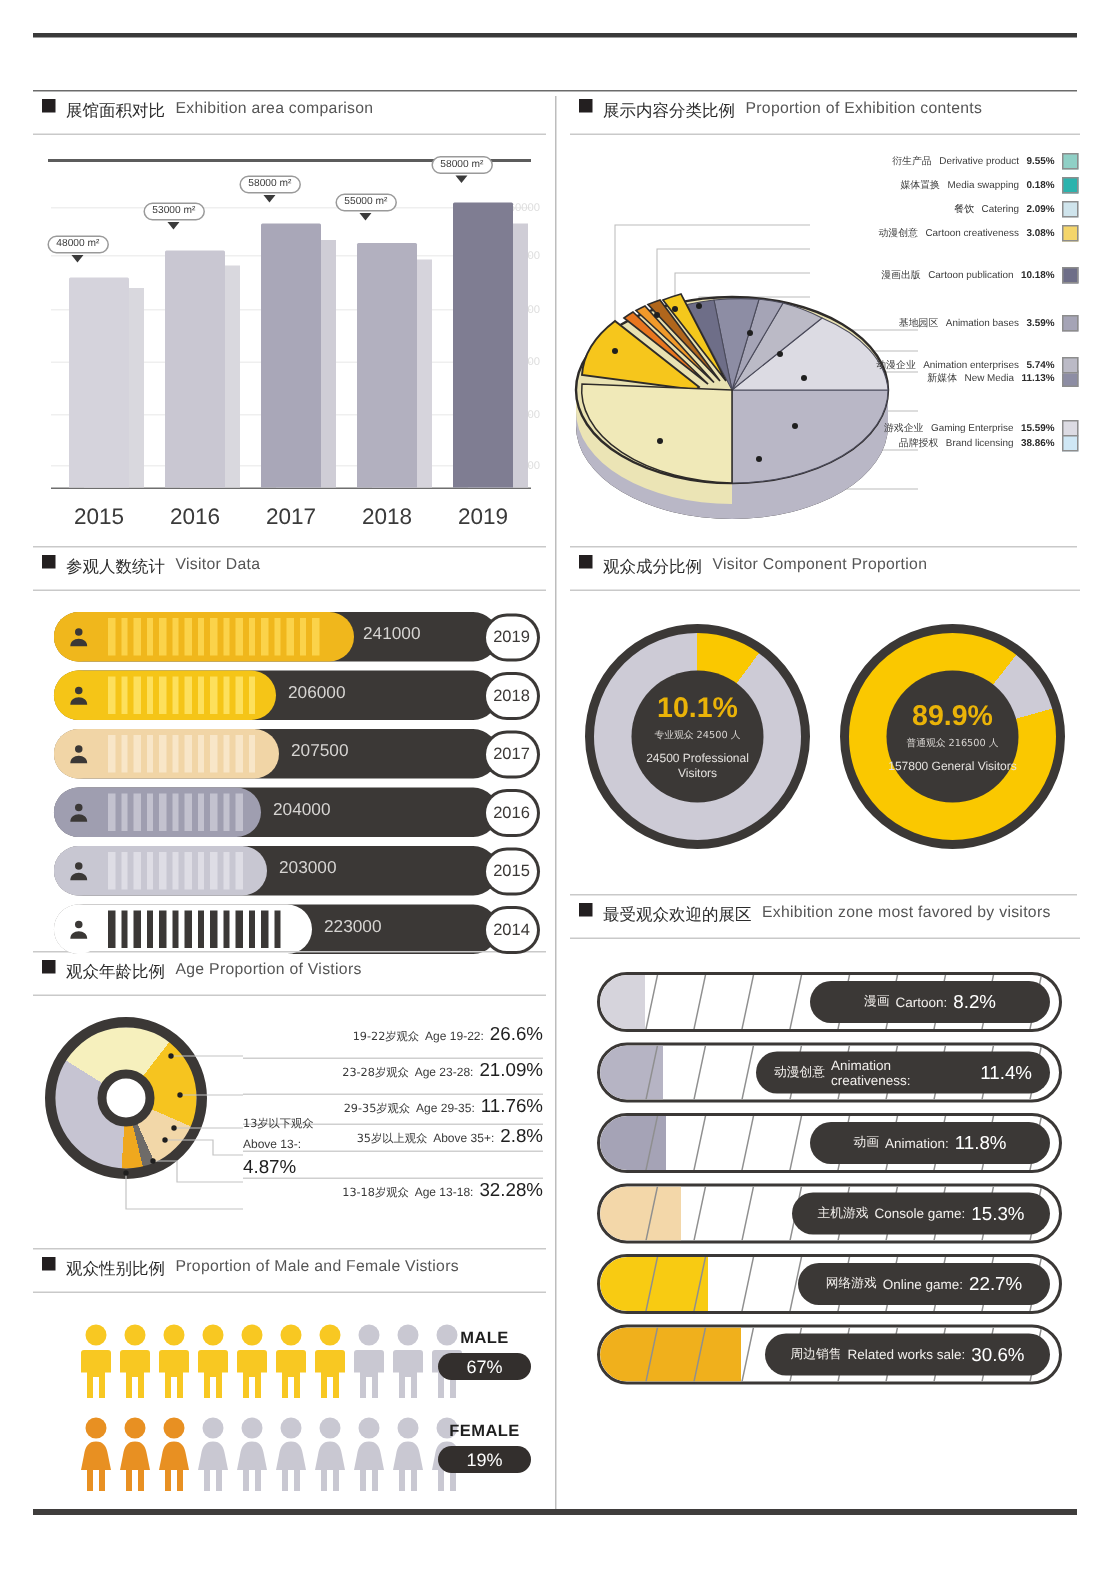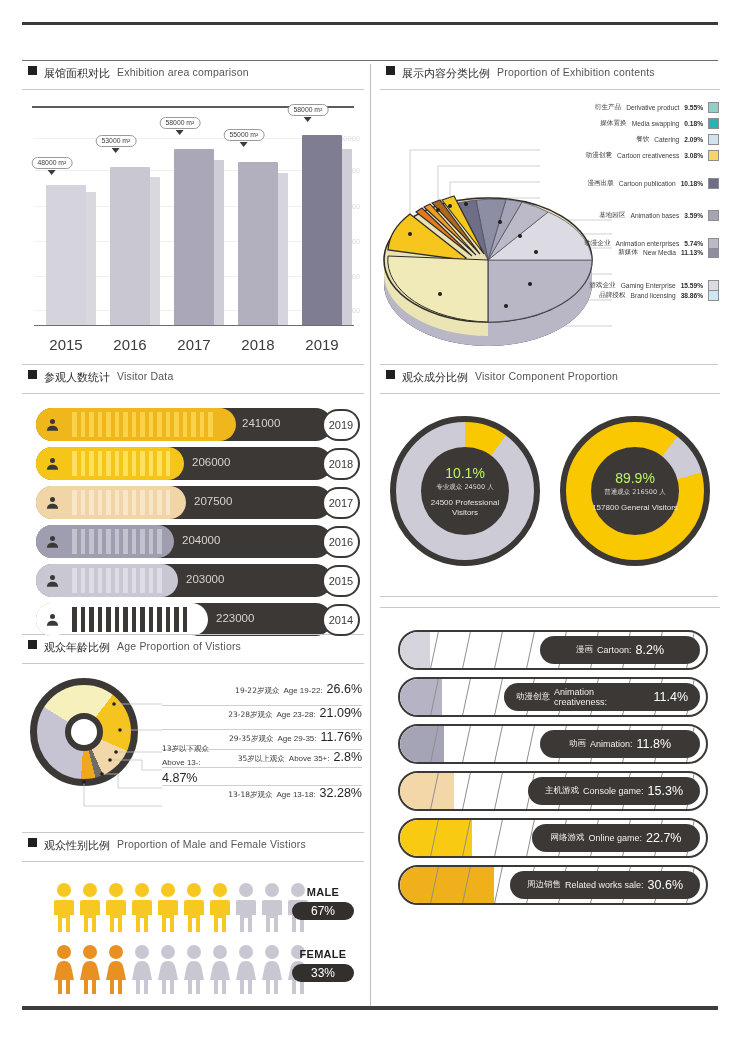--- a/index.html
+++ b/index.html
@@ -62,21 +62,21 @@
   .vis-icon { position:absolute; left:0; top:0; width:33px; height:33px; border-radius:50%; display:flex; align-items:center; justify-content:center; z-index:4; }
   .vis-num { position:absolute; top:9px; font-size:11.5px; color:#d6d4d2; z-index:5; }
   .vis-year { position:absolute; right:0; top:2.5px; width:34px; height:28px; background:#fff; border-radius:14px; display:flex; align-items:center; justify-content:center; font-size:11px; color:#3b3836; z-index:6; box-shadow:0 0 0 2px #3b3836; }
   .ticks { position:absolute; top:4px; height:25px; display:flex; gap:4px; z-index:3; }
   .tick { width:4.5px; height:25px; }
 
   
   .donut { position:relative; width:150px; height:150px; border-radius:50%; }
   .donut-ring { position:absolute; inset:0; border-radius:50%; }
   .donut-hole { position:absolute; left:50%; top:50%; transform:translate(-50%,-50%); width:88px; height:88px; border-radius:50%; background:#3b3836; display:flex; flex-direction:column; align-items:center; justify-content:center; text-align:center; }
-  .dn-pc { font-size:14px; color:#bef264; font-weight:400; }
+  .dn-pc { font-size:19px; color:#eab308; font-weight:700; }
   .dn-cn { font-size:6.5px; color:#d9d6d3; margin-top:2px; font-family:"DejaVu Sans",sans-serif;}
   .dn-en { font-size:8px; color:#e4e1de; margin-top:6px; line-height:1.15; }
 
   
   .age-wrap { position:relative; width:345px; height:150px; }
   .age-rows { position:absolute; left:140px; top:8px; width:200px; }
   .age-row { position:relative; height:24px; display:flex; align-items:baseline; justify-content:flex-end; gap:4px; border-bottom:1px solid #cfcfcf; }
   .age-cn { font-size:7.5px; color:#3a3a3a; font-family:"DejaVu Sans",sans-serif; }
   .age-en { font-size:8px; color:#3a3a3a; }
   .age-pc { font-size:12.5px; color:#1f1f1f; font-weight:400; }
@@ -703,28 +703,33 @@
         <svg width="24" height="50" viewBox="0 0 24 50">
             <circle cx="12" cy="8" r="7" fill="#c9c8d2"></circle>
             <path d="M12 17c5 0 7 3 8 9l2 10h-4v14h-4V36h-4v14H6V36H2l2-10c1-6 3-9 8-9z" fill="#c9c8d2"></path>
           </svg>
         <svg width="24" height="50" viewBox="0 0 24 50">
             <circle cx="12" cy="8" r="7" fill="#c9c8d2"></circle>
             <path d="M12 17c5 0 7 3 8 9l2 10h-4v14h-4V36h-4v14H6V36H2l2-10c1-6 3-9 8-9z" fill="#c9c8d2"></path>
           </svg>
         <span class="gen-badge">
           <span class="gen-label">FEMALE</span>
-          <span class="gen-pill" style="display:block;">33%</span>
+          <span class="gen-pill" style="display:block;">19%</span>
         </span>
       </div>
 
     </div>
   </div>
 
   <div class="panel" style="left:380px; top:602px; width:340px;">
+    <div class="sec-head">
+      <span class="sq"></span>
+      <span class="sec-cn">最受观众欢迎的展区</span>
+      <span class="sec-en">Exhibition zone most favored by visitors</span>
+    </div>
     <div class="sec-rule"></div>
 
     <div style="margin-top:22px;">
 
       <div class="zone-row">
         <div class="zone-outer">
           <div class="zone-fill" style="width:30px; background:#d6d4dc;"></div>
           <div class="zone-seg" style="left:34px;"></div>
             <div class="zone-seg" style="left:66px;"></div>
           <div class="zone-seg" style="left:98px;"></div>

